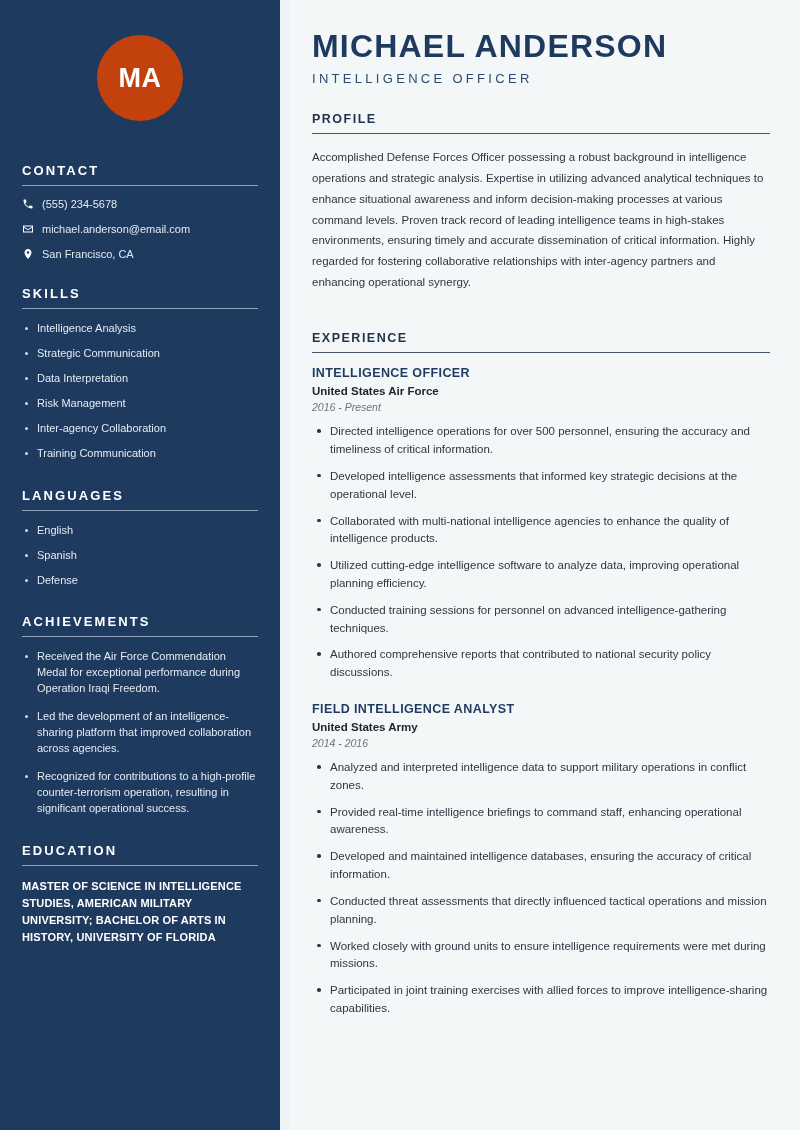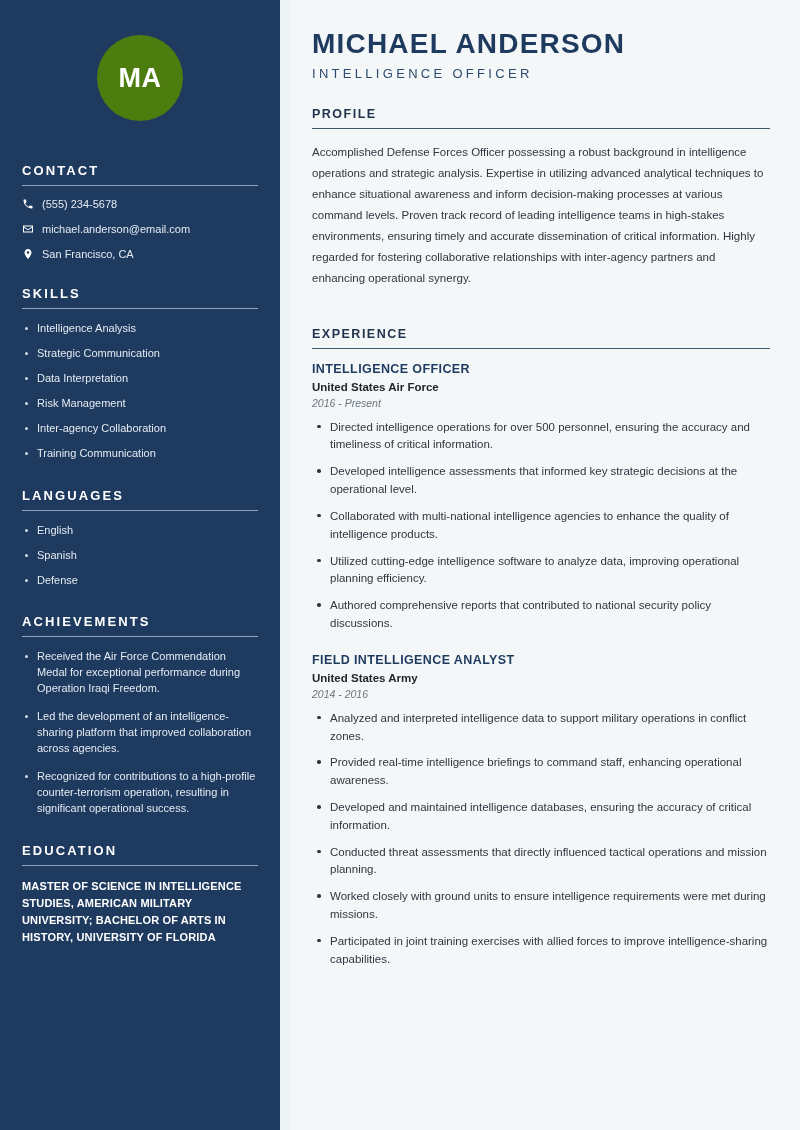--- a/index.html
+++ b/index.html
@@ -43,21 +43,21 @@
     display: flex;
     justify-content: center;
     padding-top: 35px;
     padding-bottom: 42px;
   }
 
   .avatar {
     width: 86px;
     height: 86px;
     border-radius: 50%;
-    background: #4d7c0f;
+    background: #c2410c;
     display: flex;
     align-items: center;
     justify-content: center;
     color: #ffffff;
     font-size: 27px;
     font-weight: bold;
     letter-spacing: 0.5px;
   }
 
   .side-section { margin-bottom: 26px; }
@@ -127,21 +127,21 @@
   .ach-list li { margin-bottom: 12px; }
 
   
   .main {
     flex: 1;
     padding: 28px 30px 0 32px;
     min-width: 0;
   }
 
   .name {
-    font-size: 28px;
+    font-size: 32px;
     font-weight: bold;
     letter-spacing: 1.2px;
     color: #1e3a5f;
     line-height: 1.15;
   }
 
   .job-role {
     font-size: 13px;
     letter-spacing: 3.3px;
     color: #2c4b70;
@@ -319,20 +319,21 @@
 
       <div class="exp-block">
         <div class="exp-title">INTELLIGENCE OFFICER</div>
         <div class="exp-company">United States Air Force</div>
         <div class="exp-dates">2016 - Present</div>
         <ul class="exp-list">
           <li>Directed intelligence operations for over 500 personnel, ensuring the accuracy and timeliness of critical information.</li>
           <li>Developed intelligence assessments that informed key strategic decisions at the operational level.</li>
           <li>Collaborated with multi-national intelligence agencies to enhance the quality of intelligence products.</li>
           <li>Utilized cutting-edge intelligence software to analyze data, improving operational planning efficiency.</li>
+          <li>Conducted training sessions for personnel on advanced intelligence-gathering techniques.</li>
           <li>Authored comprehensive reports that contributed to national security policy discussions.</li>
         </ul>
       </div>
 
       <div class="exp-block">
         <div class="exp-title">FIELD INTELLIGENCE ANALYST</div>
         <div class="exp-company">United States Army</div>
         <div class="exp-dates">2014 - 2016</div>
         <ul class="exp-list">
           <li>Analyzed and interpreted intelligence data to support military operations in conflict zones.</li>

